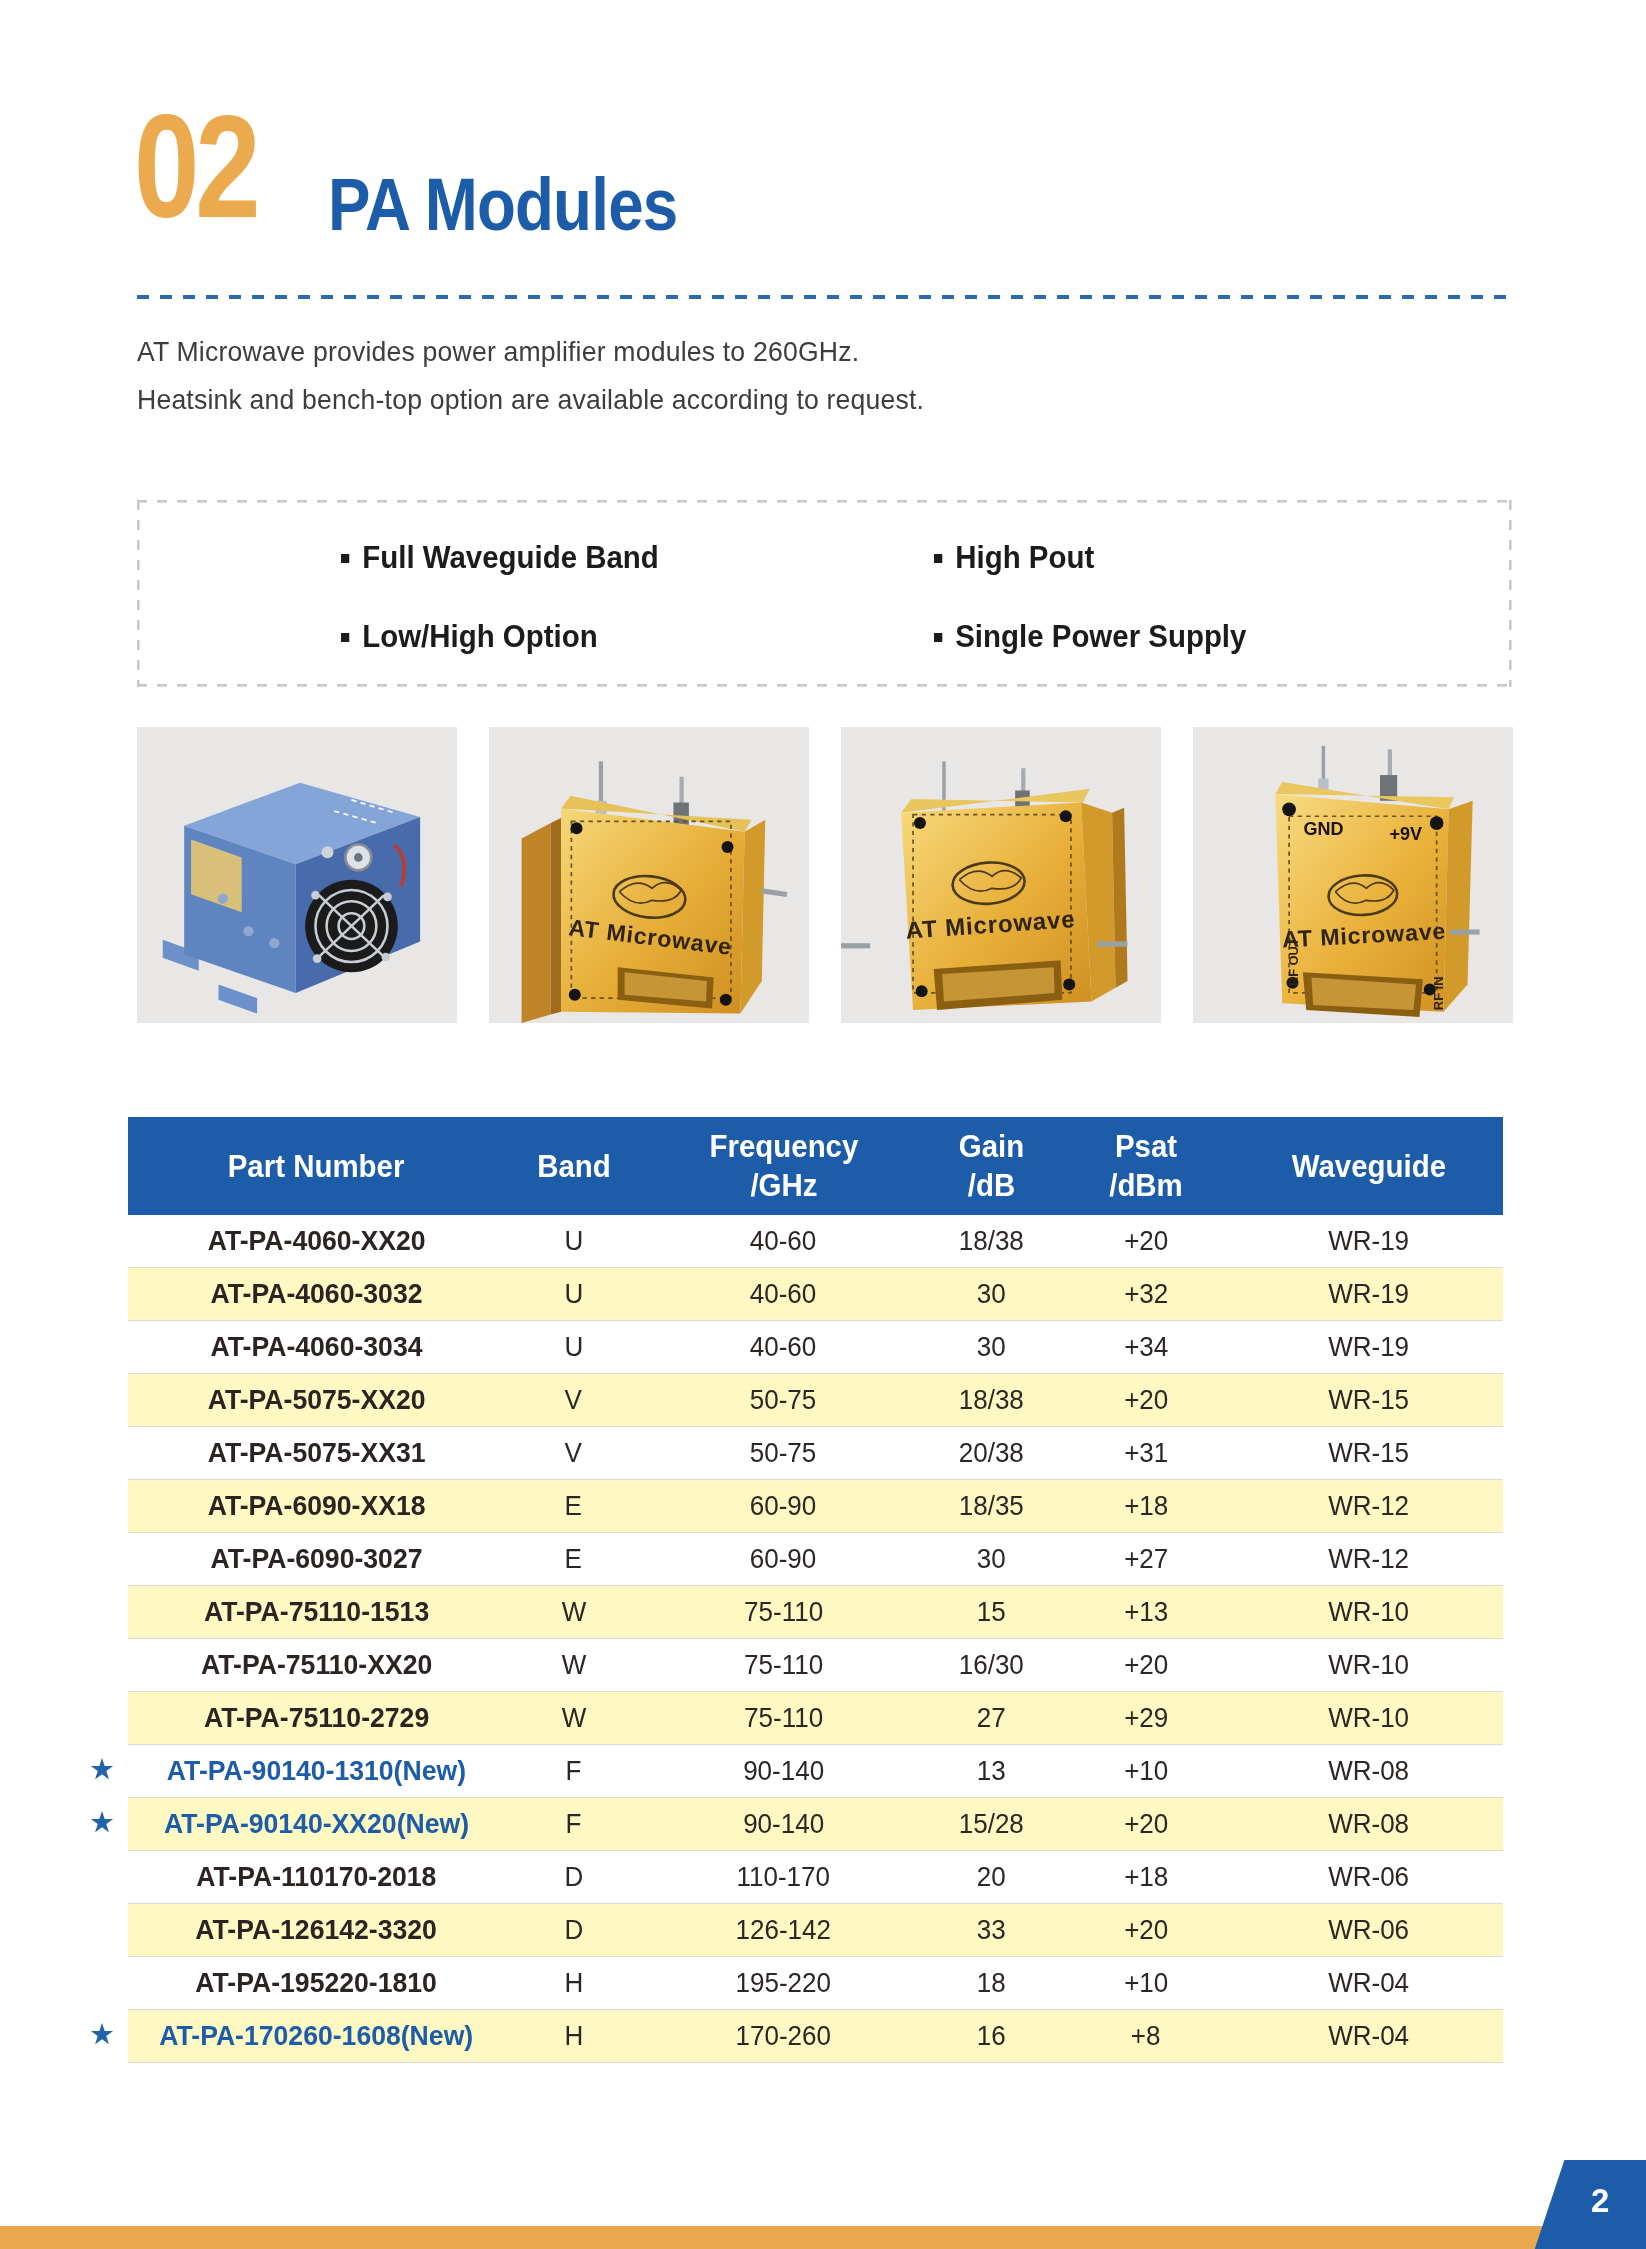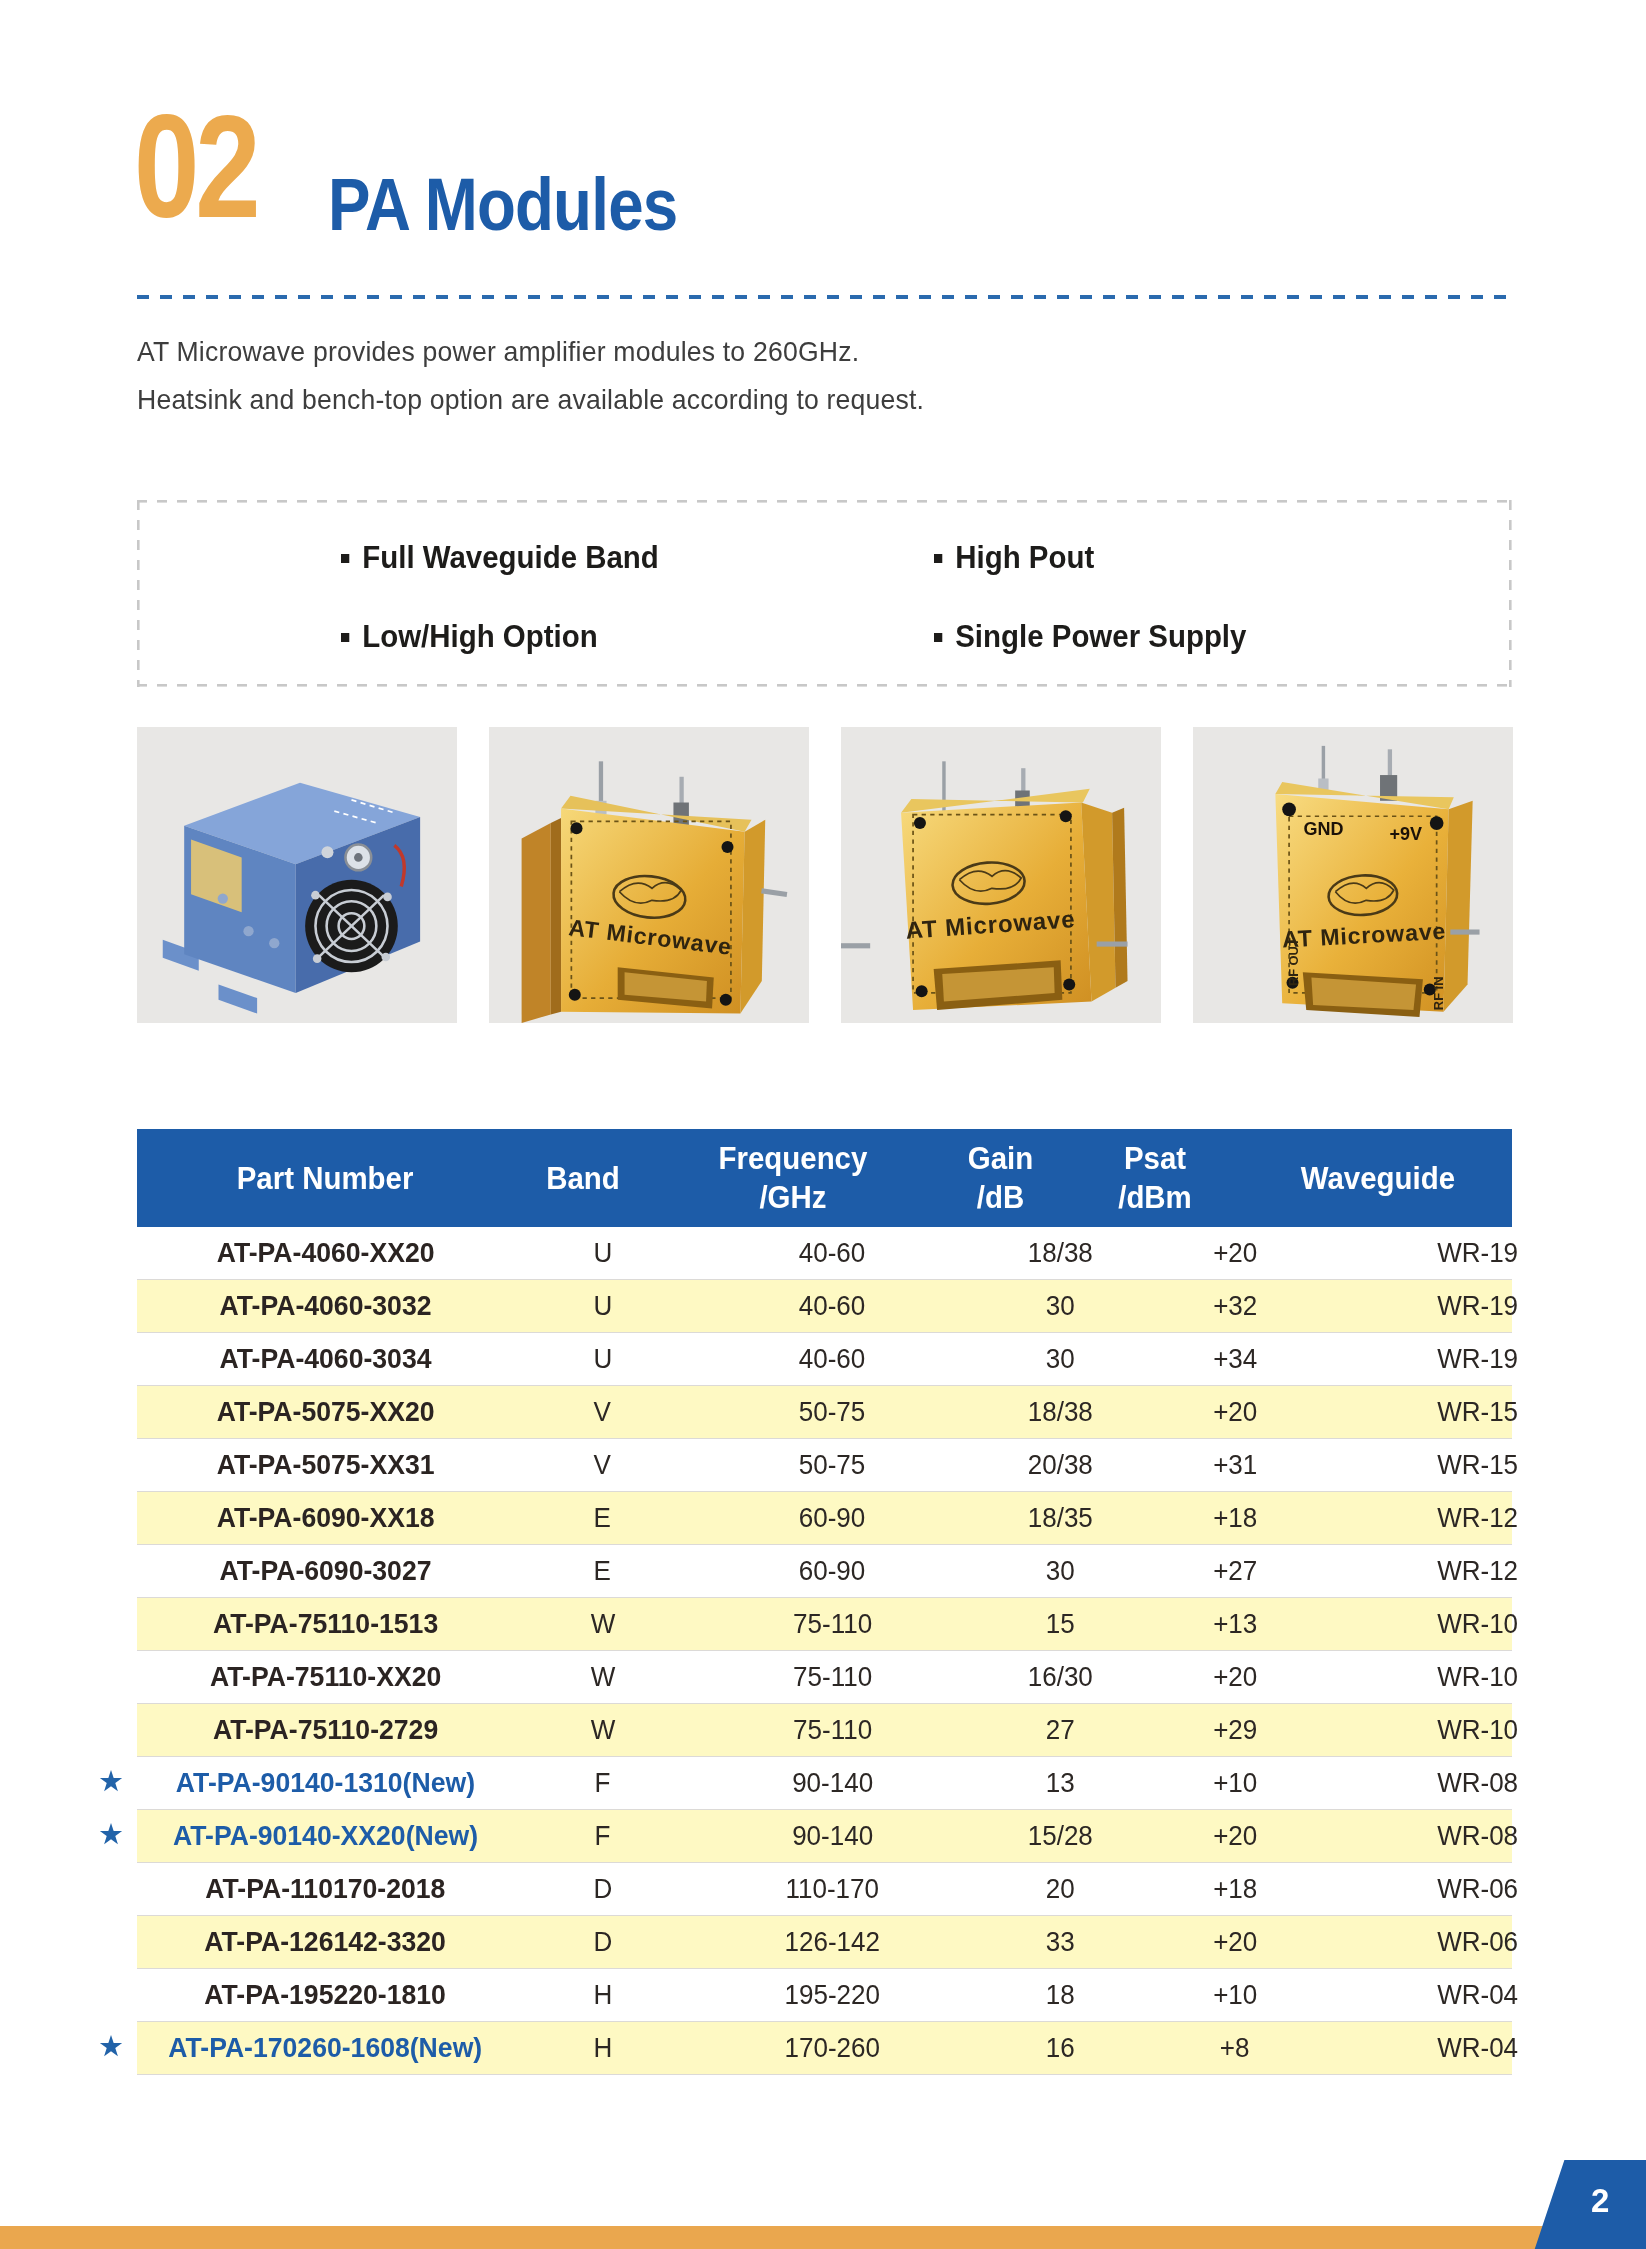--- a/index.html
+++ b/index.html
@@ -31,29 +31,29 @@
       margin-right:13.7px;vertical-align:5.1px;}
   #feature-0{left:204px;top:39px;}  #feature-1{left:204px;top:118px;}
   #feature-2{left:797px;top:39px;}  #feature-3{left:797px;top:118px;}
 
   
   #photos{left:137px;top:713px;width:1375px;height:296px;display:flex;gap:32px;}
   .tile{width:320px;height:296px;background:#e8e7e5;flex:0 0 auto;margin-top:14px;}
   .tile svg{display:block;}
 
   
-  #pa-table{left:137px;top:1117px;width:1375px;margin-top:12px;}
+  #pa-table{left:128px;top:1117px;width:1375px;}
   #pa-table-header{display:grid;grid-template-columns:377px 137px 283px 133px 176px 269px;
       height:98px;background:#1d5ca8;align-items:center;justify-items:center;}
   .hcell{color:#ffffff;font-weight:bold;font-size:32px;line-height:39px;text-align:center;
       transform:scaleX(.92);}
   #pa-table-body{border-bottom:1.7px solid #dcdad7;}
   .trow{position:relative;display:grid;grid-template-columns:377px 137px 283px 133px 176px 269px;
       height:52px;align-items:center;justify-items:center;background:#ffffff;
-      border-top:1.7px solid #dcdad7;gap:20px;}
+      border-top:1.7px solid #dcdad7;}
   .trow.alt{background:#fef9c3;}
   .trow:first-child{border-top:none;}
   .cell{font-size:27.4px;color:#2c2724;transform:scaleX(.95);white-space:nowrap;}
   .cell.part{font-weight:bold;font-size:28px;color:#2b2422;}
   .cell.new{color:#1d5ca8;}
   .star{position:absolute;left:-39px;top:50%;transform:translateY(-54%);
       color:#2263a9;font-size:29px;line-height:1;}
 
   
   #footer-orange-bar{left:0;top:2226px;width:1646px;height:24px;background:#eaa74e;}

